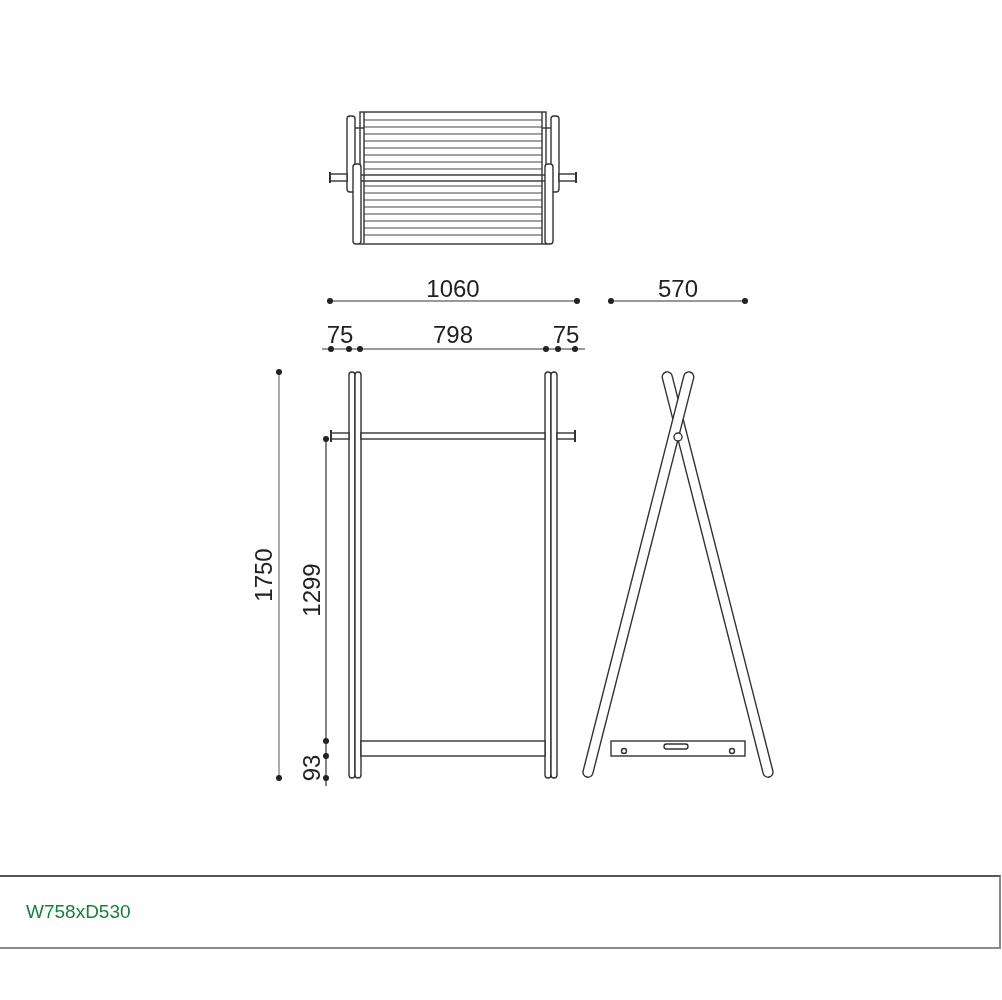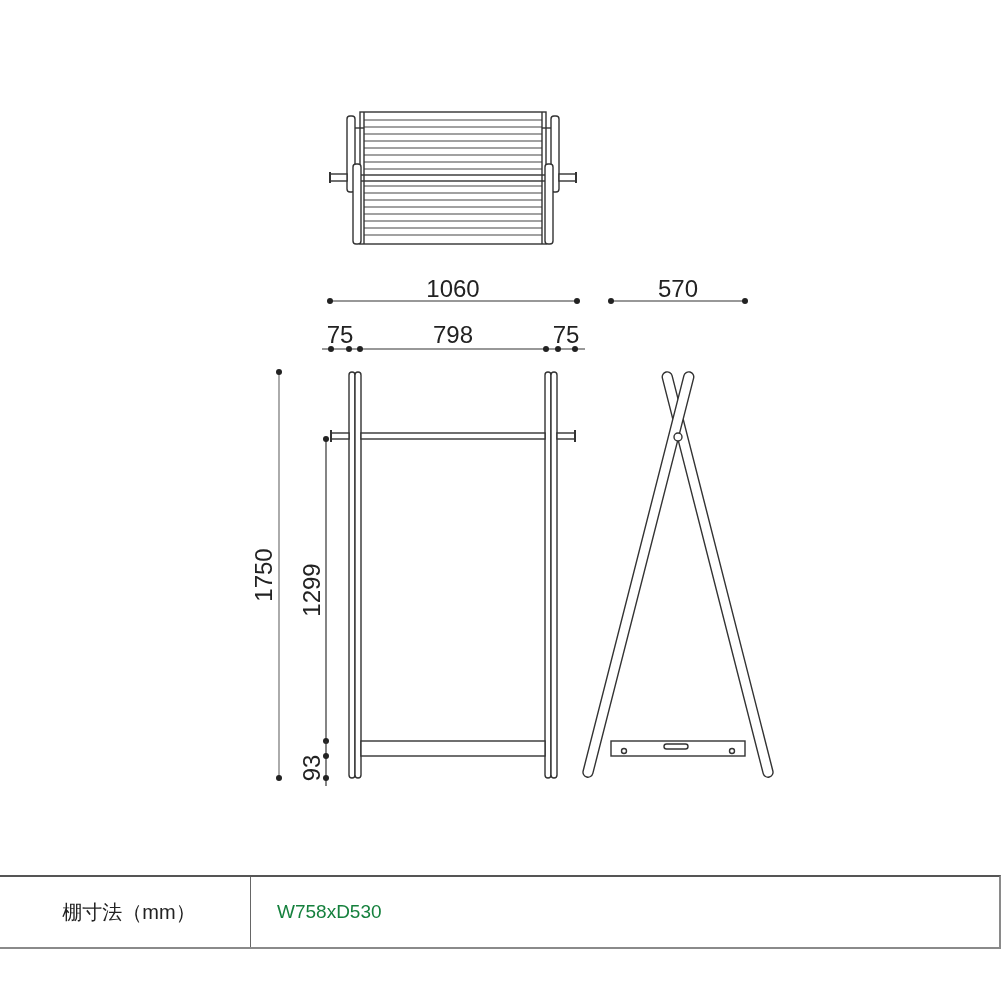--- a/index.html
+++ b/index.html
@@ -135,15 +135,14 @@
       <rect x="-5" y="0" width="10" height="418" rx="5"></rect>
     </g>
 
     <circle cx="678" cy="437" r="4"></circle>
     <circle cx="624" cy="751" r="2.5"></circle>
     <circle cx="732" cy="751" r="2.5"></circle>
   </g>
 </svg>
 
 <div class="spec-table">
-  <div class="spec-label">棚寸法（mm）</div>
   <div class="spec-value">W758xD530</div>
 </div>
 
 </body></html>

